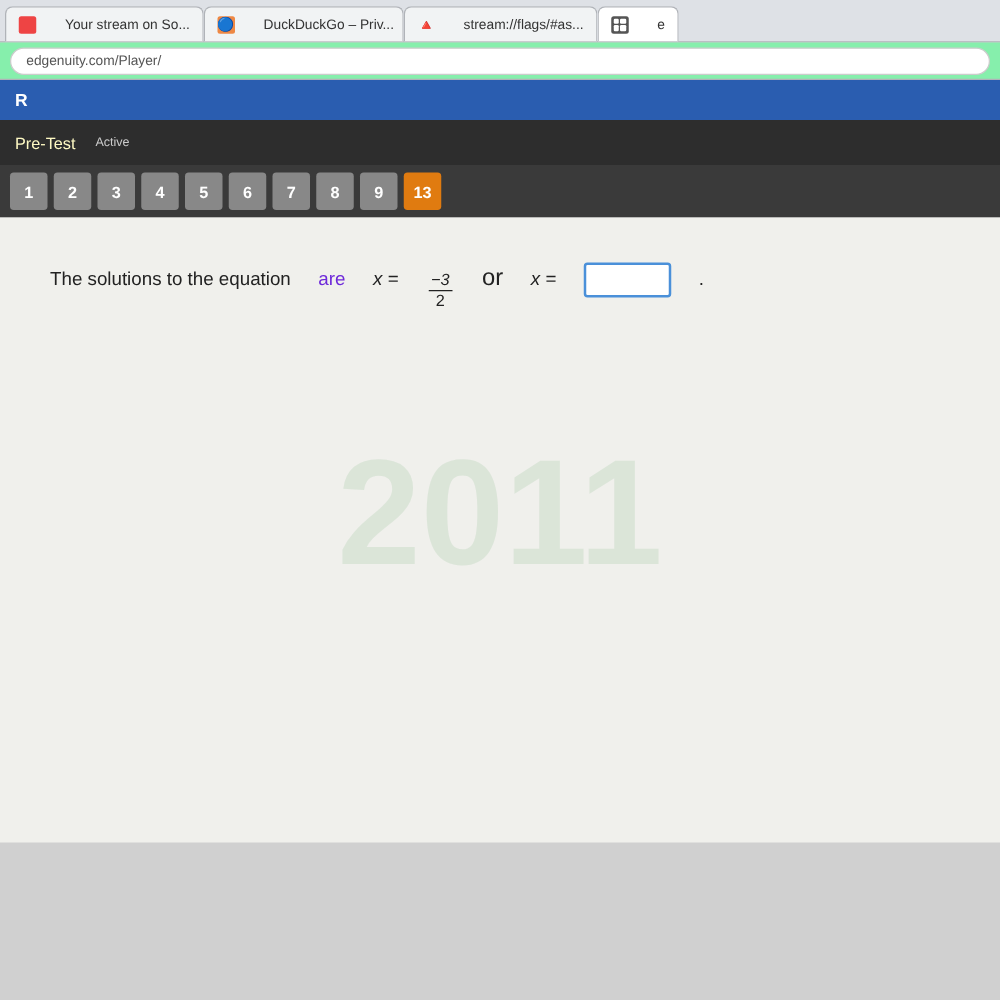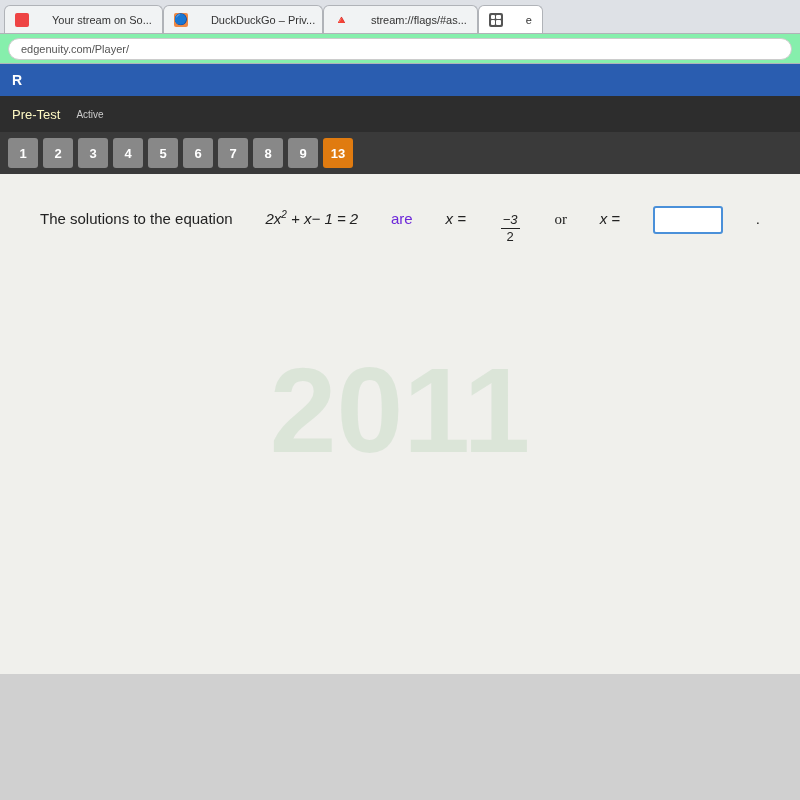--- a/index.html
+++ b/index.html
@@ -158,27 +158,26 @@
       pointer-events: none;
       user-select: none;
       white-space: nowrap;
     }
 
     
     .question-content {
       display: flex;
       align-items: baseline;
       flex-wrap: wrap;
-      gap: 8px;
+      gap: 22px;
       font-size: 15px;
       color: #222;
       position: relative;
       z-index: 1;
       line-height: 2;
-      justify-content: space-between;
     }
     .question-text {
       font-size: 15px;
       color: #222;
     }
     .math-eq {
       font-size: 15px;
       font-style: italic;
       color: #222;
     }
@@ -211,23 +210,22 @@
     .answer-input {
       width: 70px;
       height: 28px;
       border: 2px solid #4a90d9;
       border-radius: 3px;
       background: #fff;
       outline: none;
       vertical-align: middle;
     }
     .or-text {
-      font-size: 15px;
+      font-size: 19px;
       color: #222;
-      font-family: Liberation Serif, serif;
     }
 
     
     sup {
       font-size: 10px;
       vertical-align: super;
     }
   </style>
 </head>
 <body>
@@ -280,23 +278,20 @@
   <button class="q-btn">8</button>
   <button class="q-btn">9</button>
   <button class="q-btn active-q">13</button>
 </div>
 
 <div class="main-content">
   <div class="watermark">2011</div>
 
   <div class="question-content">
     <span class="question-text">The solutions to the equation</span>
-    <span class="math-eq">
-      2<span class="x-var">x</span><sup>2</sup> + <span class="x-var">x</span>− 1 = 2
-    </span>
     <span class="are-text">are</span>
     <span class="x-var"><em>x</em> =</span>
     <span class="fraction-container">
       <span class="fraction-numerator">−3</span>
       <span class="fraction-denominator">2</span>
     </span>
     <span class="or-text">or</span>
     <span class="x-var"><em>x</em> =</span>
     <input type="text" class="answer-input" style="">
     <span>.</span>

